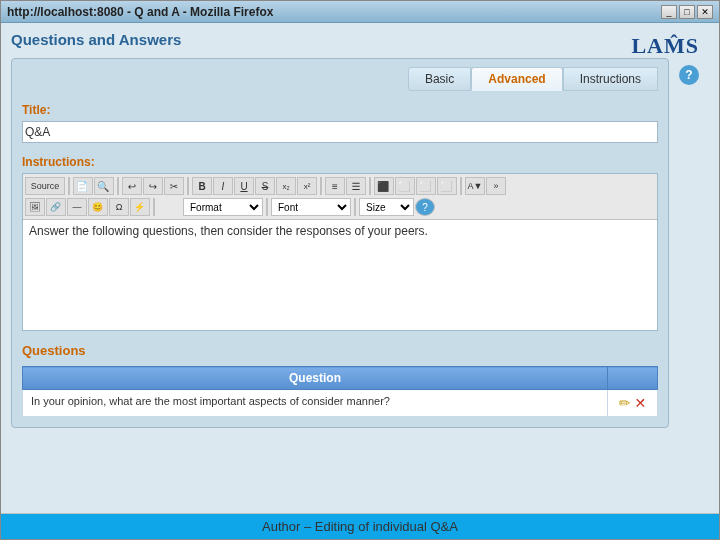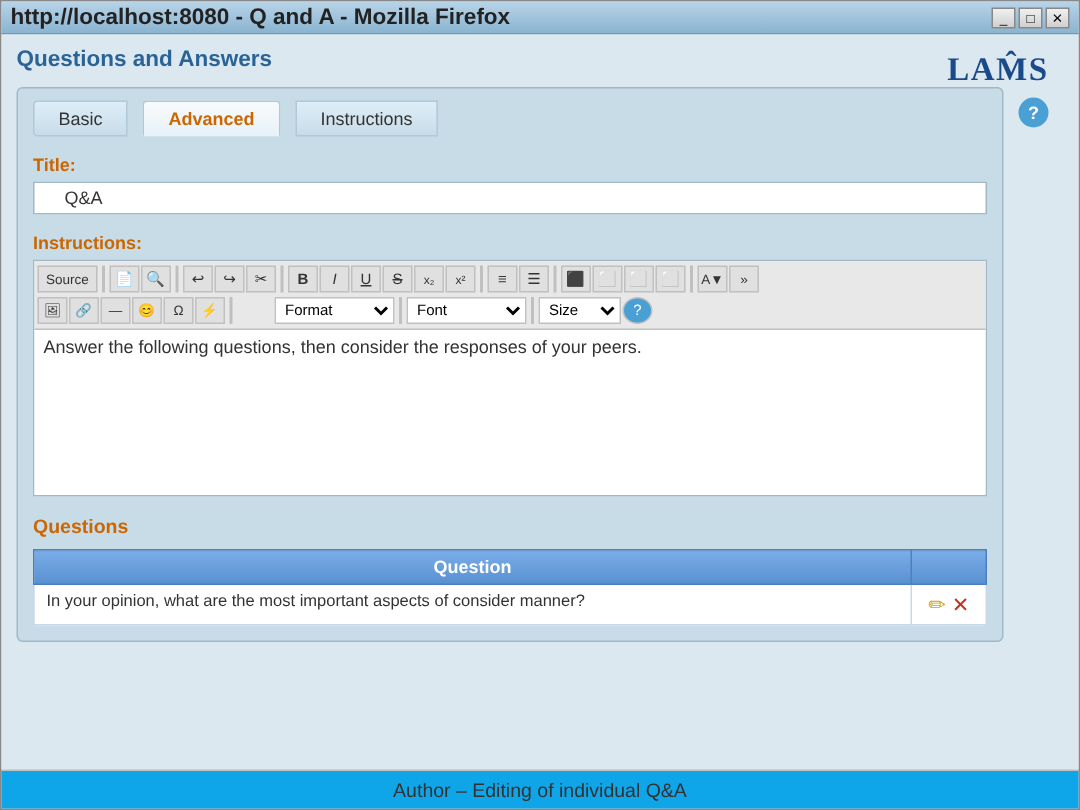--- a/index.html
+++ b/index.html
@@ -26,21 +26,21 @@
       background: linear-gradient(to bottom, #b8d4e8, #8ab4d0);
       padding: 3px 6px;
       display: flex;
       align-items: center;
       justify-content: space-between;
       height: 22px;
       border-bottom: 1px solid #6a9ab8;
     }
 
     .title-bar-text {
-      font-size: 15px;
+      font-size: 12px;
       color: #222;
       font-weight: bold;
     }
 
     .title-bar-buttons {
       display: flex;
       gap: 2px;
     }
 
     .tb-btn {
@@ -105,22 +105,23 @@
     .tab-container {
       background: #c8dce8;
       border: 1px solid #a0b8c8;
       border-radius: 4px;
       padding: 8px 10px 10px 10px;
       margin-right: 40px;
     }
 
     .tabs {
       display: flex;
-      gap: 10px;
+      gap: 0;
       margin-bottom: 12px;
+      justify-content: flex-end;
     }
 
     .tab {
       padding: 4px 16px;
       font-size: 12px;
       cursor: pointer;
       border: 1px solid #b0c8d8;
       background: linear-gradient(to bottom, #ddeef8, #c8dce8);
       color: #333;
     }
@@ -147,21 +148,21 @@
       font-weight: bold;
       font-size: 12px;
       margin-bottom: 4px;
     }
 
     .text-input {
       width: 100%;
       height: 22px;
       border: 1px solid #a0b8c8;
       background: white;
-      padding: 2px 20px;
+      padding: 2px 2px;
       font-size: 12px;
       color: #333;
     }
 
     
     .rte-container {
       border: 1px solid #a0b8c8;
       background: white;
     }
 

